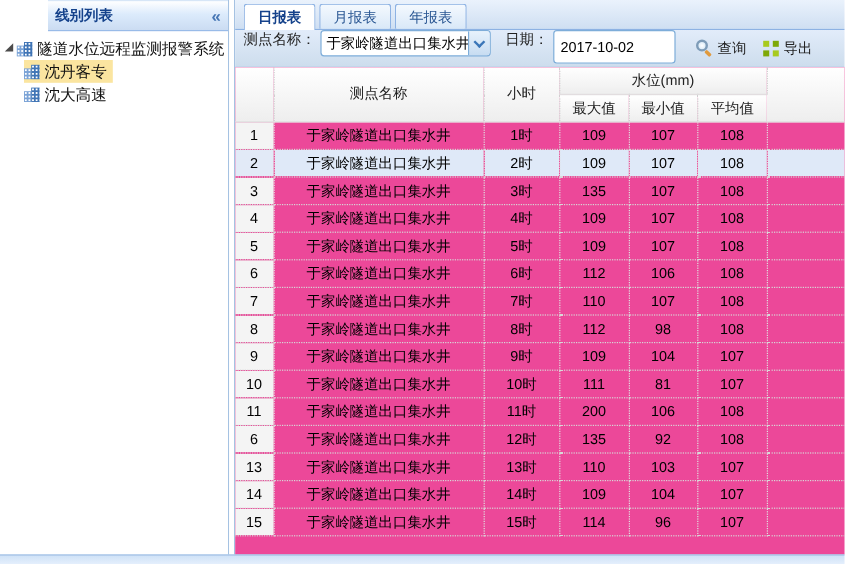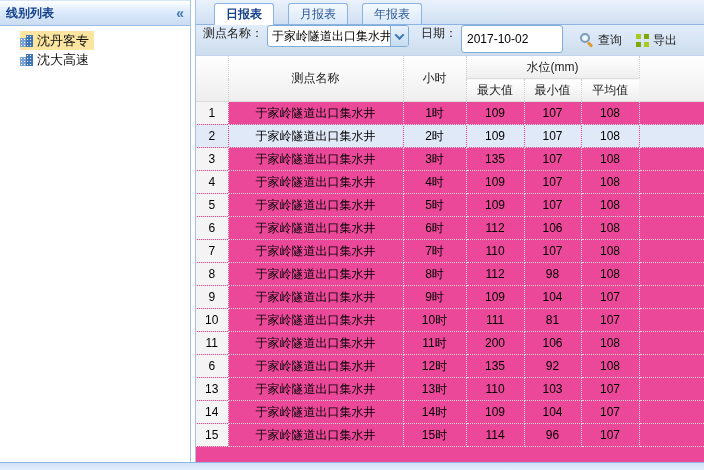--- a/index.html
+++ b/index.html
@@ -9,21 +9,21 @@
          background:#fff; overflow:hidden; position:relative; }
   .body-row { flex:1; display:flex; min-height:0; }
 
   
   .sidebar { width:191px; display:flex; flex-direction:column;
              border-right:1px solid #a5c2e2; background:#fff; box-sizing:border-box; }
   .sidebar-header { height:24px; flex:none;
       background:linear-gradient(#ffffff,#dcebfc 45%,#cbdcf2);
       border-bottom:1px solid #99bbe8; border-top:1px solid #d7e6f7;
       color:#15428b; font-weight:bold; font-size:12px;
-      display:flex; align-items:center; justify-content:space-between; padding:0 6px; }
+      display:flex; align-items:center; justify-content:space-between; padding:0 6px;margin-left:40px; }
   .collapse-btn { color:#4676b4; font-size:14px; font-weight:bold; cursor:pointer; line-height:1; }
 
   .tree { padding:5px 0 0 3px; font-size:13px; color:#111; }
   .tree-row { height:19px; display:flex; align-items:center; width:fit-content;
               padding-right:5px; cursor:pointer; white-space:nowrap; }
   .tree-row.child { margin-left:17px; }
   .tree-row.selected { background:#fbe5a0;text-align:right; }
   .tri { width:0; height:0; border-left:7px solid transparent;
          border-bottom:7px solid #4b4b4b; margin:0 3px 2px 1px; flex:none; }
   .bld { position:relative; width:14px; height:13px; margin-right:3px; flex:none; }
@@ -33,22 +33,22 @@
   .bld::after { content:""; position:absolute; left:6px; bottom:0; width:7px; height:12px;
       background:#3f74b5; background-image:radial-gradient(circle,#fff 32%,transparent 40%);
       background-size:3px 3px; }
 
   .splitter { width:4px; background:#fff; cursor:col-resize; }
 
   
   .main { flex:1; display:flex; flex-direction:column; min-width:0;
           border-left:1px solid #a5c2e2; }
 
-  .tabbar { height:25px; flex:none; display:flex; align-items:flex-end; gap:14px;
-      padding:0 0 0 18px; box-sizing:border-box;
+  .tabbar { height:25px; flex:none; display:flex; align-items:flex-end; gap:3px;
+      padding:0 0 0 7px; box-sizing:border-box;
       background:linear-gradient(#eaf2fc,#cfdff2);
       border-bottom:1px solid #8db2e3; }
   .tab { height:20px; line-height:20px; padding:0 11px; font-size:12px; color:#2a5793;
       background:linear-gradient(#f4f9fe,#d9e8f8);
       border:1px solid #8db2e3; border-bottom:none;
       border-radius:3px 3px 0 0; cursor:pointer; }
   .tab.active { background:#fff; color:#15428b; font-weight:bold;
       height:21px; margin-bottom:-1px; }
 
   .toolbar { height:31px; flex:none; display:flex; gap:4px;
@@ -101,20 +101,25 @@
 
 <div class="app">
   <div class="body-row">
 
     <div class="sidebar">
       <div class="sidebar-header">
         <span>线别列表</span>
         <span class="collapse-btn">«</span>
       </div>
       <div class="tree">
+        <div class="tree-row root">
+          <span class="tri"></span>
+          <span class="bld"></span>
+          <span>隧道水位远程监测报警系统</span>
+        </div>
         <div class="tree-row child selected">
           <span class="bld"></span>
           <span>沈丹客专</span>
         </div>
         <div class="tree-row child">
           <span class="bld"></span>
           <span>沈大高速</span>
         </div>
       </div>
     </div>

